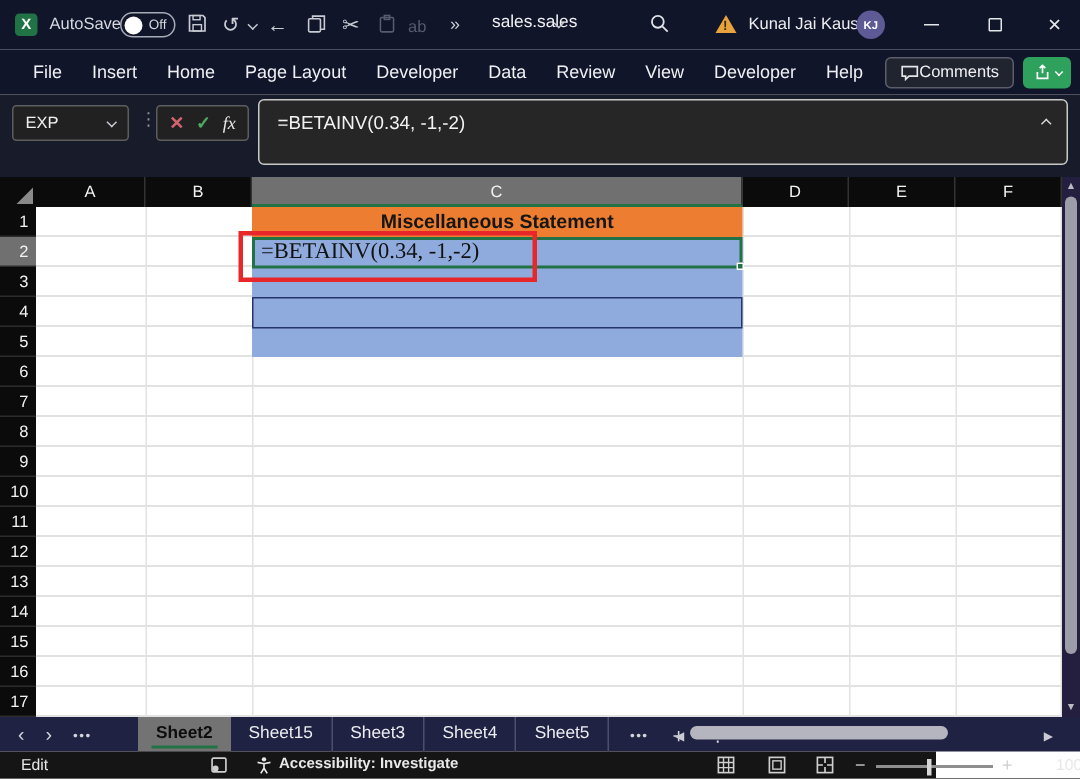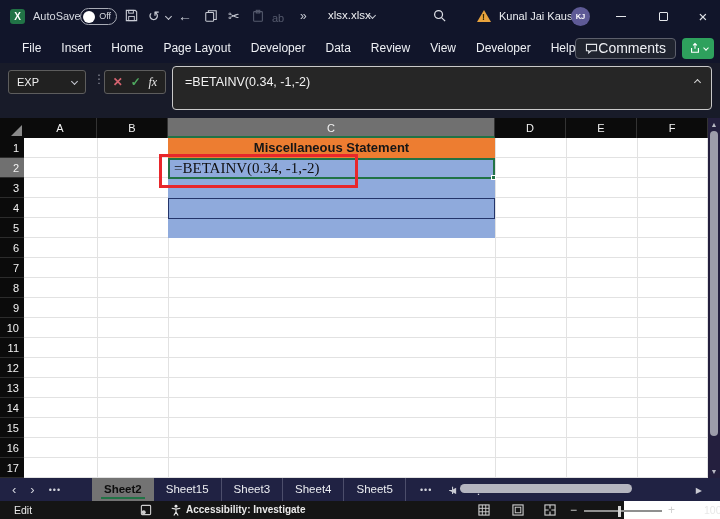--- a/index.html
+++ b/index.html
@@ -26,21 +26,21 @@
   .user-name { position:absolute; left:499px; top:10px; font-size:11px; color:#eceef2; }
   .avatar { position:absolute; left:571px; top:7px; width:19px; height:19px; border-radius:50%; background:var(--avatar-purple); color:#fff; font-size:7.5px; font-weight:bold; text-align:center; line-height:19px; }
   .win-btn { position:absolute; top:0; width:34px; height:33px; display:flex; align-items:center; justify-content:center; }
   .min-glyph { width:10px; height:1.5px; background:#e4e6ea; }
   .max-glyph { width:9px; height:9px; border:1.2px solid #e4e6ea; border-radius:1px; }
   .close-glyph { font-size:15px; color:#e4e6ea; line-height:15px; }
 
   
   .menubar { position:absolute; left:0; top:33px; width:720px; height:30px; background:#11152a; display:flex; align-items:center; padding-left:12px; }
   .menu-item { font-size:12px; color:#eef0f4; padding:0 10px; cursor:default; }
-  .comments-btn { position:absolute; right:44px; top:4.5px; height:21px; display:flex; align-items:center; gap:0; padding:0 9px; border:1px solid #5c5f6b; border-radius:4px; background:#20242f; color:#eef0f4; font-size:14px; }
+  .comments-btn { position:absolute; right:44px; top:4.5px; height:21px; display:flex; align-items:center; gap:0; padding:0 9px; border:1px solid #5c5f6b; border-radius:4px; background:#20242f; color:#eef0f4; font-size:11px; }
   .share-btn { position:absolute; right:6px; top:4.5px; width:32px; height:21px; background:var(--share-green); border-radius:4px; display:flex; align-items:center; justify-content:center; gap:3px; }
   .share-btn .chev { border-color:#fff; width:4px; height:4px; }
 
   
   .formula-row { position:absolute; left:0; top:63px; width:720px; height:55px; background:#181b29; }
   .name-box { position:absolute; left:8px; top:7px; width:78px; height:24px; background:#212121; border:1px solid #5d5d5d; border-radius:3px; color:#f0f0f0; font-size:11px; line-height:22px; padding-left:8px; }
   .name-box .chev { position:absolute; right:8px; top:8px; }
   .fb-dots { position:absolute; left:93px; top:9px; color:#8b8e99; font-size:12px; }
   .fx-box { position:absolute; left:104px; top:7px; width:62px; height:24px; background:#212121; border:1px solid #5d5d5d; border-radius:3px; display:flex; align-items:center; justify-content:space-around; padding:0 4px; }
   .fx-cancel { color:#d4636f; font-size:12px; font-weight:bold; }
@@ -137,21 +137,21 @@
     </span>
     <span class="qat-icon" style="left:228px;">✂</span>
     <span class="qat-icon gray" style="left:251px;top:9px;">
       <svg width="14" height="14" viewBox="0 0 16 16">
           <rect x="3" y="3" width="10" height="11" rx="1" fill="none" stroke="#565b6e" stroke-width="1.2"></rect>
           <rect x="6" y="1.5" width="4" height="3" fill="none" stroke="#565b6e" stroke-width="1.2"></rect>
         </svg>
     </span>
     <span class="qat-icon gray" style="left:272px;top:9px;font-size:11px;">ab</span>
     <span class="qat-icon" style="left:300px;font-size:12px;">»</span>
-    <span class="doc-title">xlsx.xlsx</span>
+    <span class="doc-title">sales.sales</span>
     <span class="chev down" style="position:absolute;left:370px;top:13px;"></span>
     <span class="qat-icon" style="left:432px;top:8px;">
       <svg width="15" height="15" viewBox="0 0 16 16">
           <circle cx="7" cy="7" r="4.2" fill="none" stroke="#e0e2e8" stroke-width="1.3"></circle>
           <line x1="10.2" y1="10.2" x2="14" y2="14" stroke="#e0e2e8" stroke-width="1.3"></line>
         </svg>
     </span>
     <div class="warn-triangle">
         <span>!</span>
       </div>

